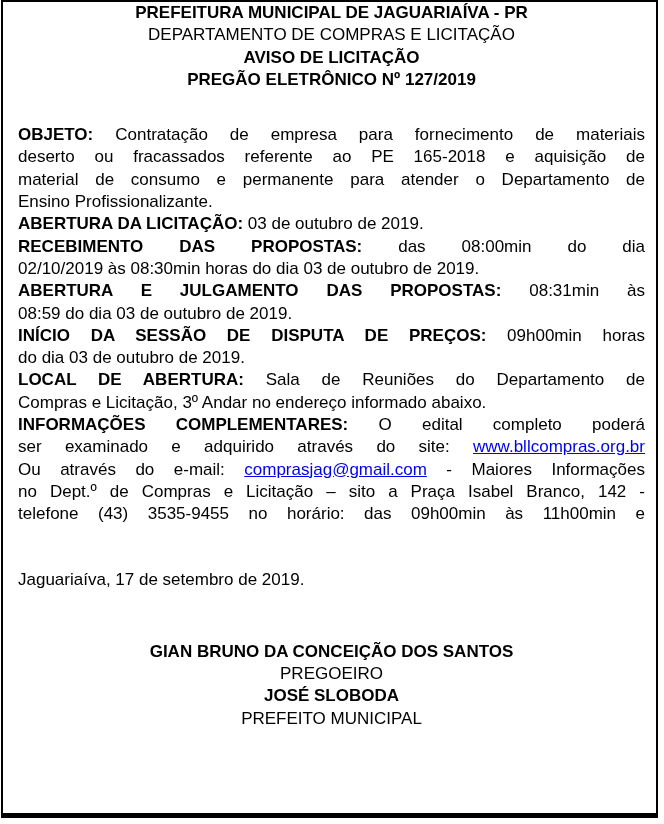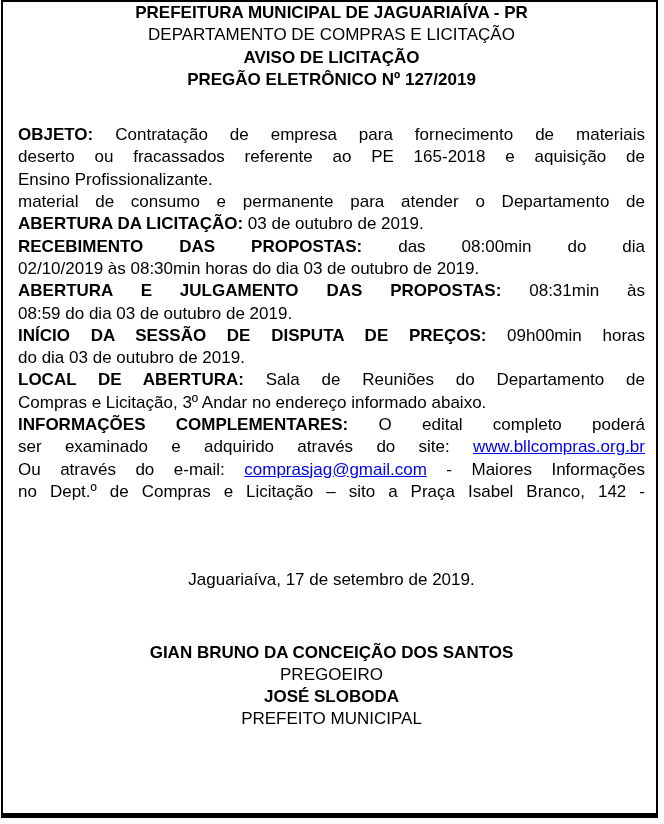--- a/index.html
+++ b/index.html
@@ -24,56 +24,57 @@
   .hline{text-align:center;}
   .b{font-weight:bold;}
   .doc-body{margin-top:33px;}
   .bline{white-space:normal;}
   .bline.just{text-align:justify;text-align-last:justify;-moz-text-align-last:justify;text-justify:inter-word;}
   .bline.last{text-align:left;}
   .doclink{
     text-decoration:underline;
     cursor:pointer;
   }
-  .date-line{margin-top:66px;text-align:center;}
+  .date-line{margin-top:43px;text-align:left;}
   .sig{text-align:center;}
   .sig1{margin-top:50px;}
   .sig2{}
   .sig .name{font-weight:bold;}
 </style>
 </head>
 <body style="color: rgb(0, 0, 0);">
 
 <div class="page doc">
 
   <div>
       <div class="hline b">PREFEITURA MUNICIPAL DE JAGUARIAÍVA - PR</div>
       <div class="hline">DEPARTAMENTO DE COMPRAS E LICITAÇÃO</div>
       <div class="hline b">AVISO DE LICITAÇÃO</div>
       <div class="hline b">PREGÃO ELETRÔNICO Nº 127/2019</div>
     </div>
 
   <div class="doc-body">
       <div class="bline just"><span class="b">OBJETO:</span><span> Contratação de empresa para fornecimento de materiais</span></div>
       <div class="bline just"><span>deserto ou fracassados referente ao PE 165-2018 e aquisição de</span></div>
+      <div class="bline just"><span>material de consumo e permanente para atender o Departamento de</span></div>
       <div class="bline last"><span>Ensino Profissionalizante.</span></div>
-      <div class="bline just"><span>material de consumo e permanente para atender o Departamento de</span></div>
       <div class="bline last"><span class="b">ABERTURA DA LICITAÇÃO:</span><span> 03 de outubro de 2019.</span></div>
       <div class="bline just"><span class="b">RECEBIMENTO DAS PROPOSTAS:</span><span> das 08:00min do dia</span></div>
       <div class="bline last"><span>02/10/2019 às 08:30min horas do dia 03 de outubro de 2019.</span></div>
       <div class="bline just"><span class="b">ABERTURA E JULGAMENTO DAS PROPOSTAS:</span><span> 08:31min às</span></div>
       <div class="bline last"><span>08:59 do dia 03 de outubro de 2019.</span></div>
       <div class="bline just"><span class="b">INÍCIO DA SESSÃO DE DISPUTA DE PREÇOS:</span><span> 09h00min horas</span></div>
       <div class="bline last"><span>do dia 03 de outubro de 2019.</span></div>
       <div class="bline just"><span class="b">LOCAL DE ABERTURA:</span><span> Sala de Reuniões do Departamento de</span></div>
       <div class="bline last"><span>Compras e Licitação, 3º Andar no endereço informado abaixo.</span></div>
       <div class="bline just"><span class="b">INFORMAÇÕES COMPLEMENTARES:</span><span> O edital completo poderá</span></div>
       <div class="bline just"><span>ser examinado e adquirido através do site: </span><a class="doclink" style="color: rgb(0, 0, 238);">www.bllcompras.org.br</a></div>
       <div class="bline just"><span>Ou através do e-mail: </span><a class="doclink" style="color: rgb(0, 0, 238);">comprasjag@gmail.com</a><span> - Maiores Informações</span></div>
       <div class="bline just"><span>no Dept.º de Compras e Licitação – sito a Praça Isabel Branco, 142 -</span></div>
+      <div class="bline just"><span>telefone (43) 3535-9455 no horário: das 09h00min às 11h00min e</span></div>
     </div>
 
   <div class="date-line">Jaguariaíva, 17 de setembro de 2019.</div>
 
   <div class="sig sig1">
     <div class="name">GIAN BRUNO DA CONCEIÇÃO DOS SANTOS</div>
     <div class="role">PREGOEIRO</div>
   </div>
 
   <div class="sig sig2">

